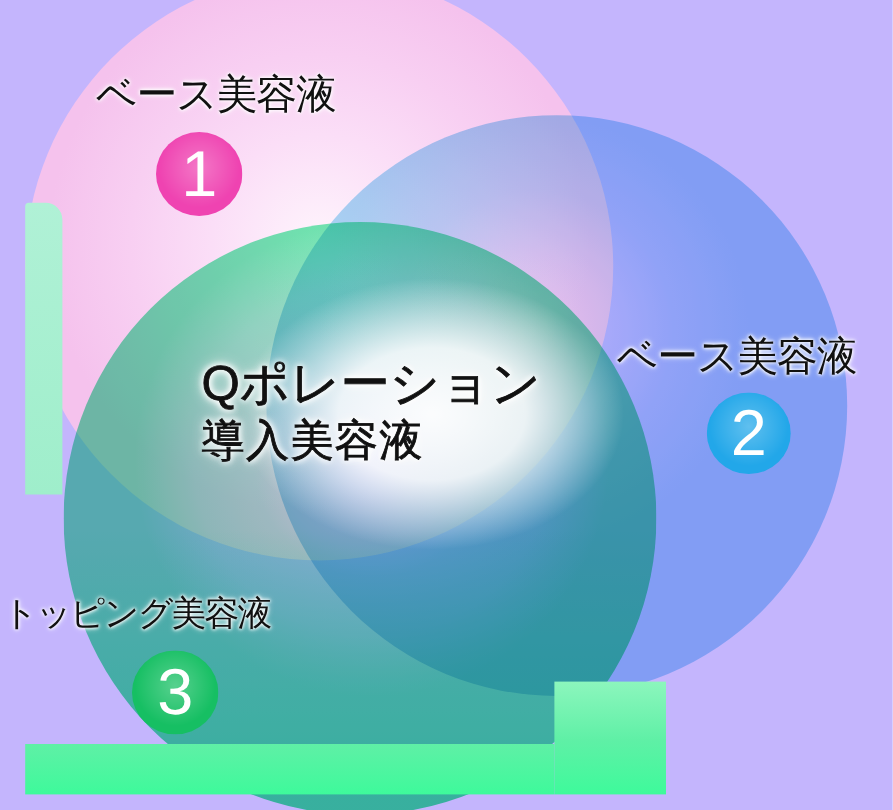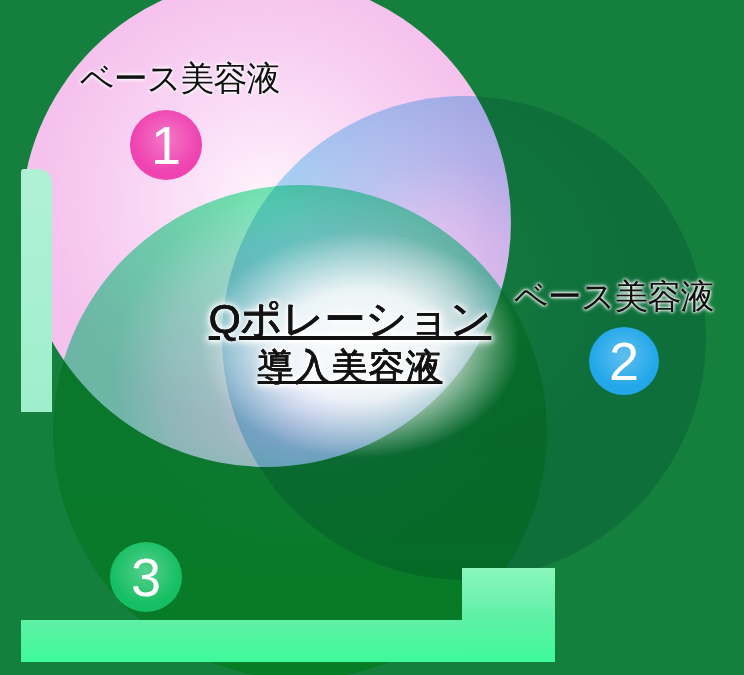--- a/index.html
+++ b/index.html
@@ -1,20 +1,20 @@
 <!DOCTYPE html>
 <html><head>
 <meta charset="utf-8">
 <style>
   html,body{margin:0;padding:0;background:#ffffff;}
   .stage{
     position:relative;
     width:744px;height:675px;
     overflow:hidden;
-    background:#15803d;
+    background:#c4b5fd;
     font-family:"Liberation Sans","DejaVu Sans",sans-serif;
   }
   .circle{position:absolute;border-radius:50%;}
   .circle.pink{
     left:21px;top:-23px;width:490px;height:490px;
     background:radial-gradient(circle closest-side at 50% 46%,
       #fef4fc 0%, #fbdef7 40%, #f8cff2 70%, #f5c2ed 100%);
   }
   .circle.green{
     left:53px;top:185px;width:494px;height:494px;
@@ -60,25 +60,24 @@
     position:absolute;border-radius:50%;
     display:flex;align-items:center;justify-content:center;
     color:#fff;font-size:54px;line-height:1;
     background-image:radial-gradient(circle at 50% 42%,
       rgba(255,255,255,0.28) 0%, rgba(255,255,255,0) 62%);
   }
   .badge-1{left:130px;top:110px;width:72px;height:70px;}
   .badge-2{left:589px;top:327px;width:70px;height:68px;}
   .badge-3{left:110px;top:542px;width:72px;height:70px;}
   .title{
-    position:absolute;left:150px;top:296px;width:400px;
-    text-align:center;color:#111;
+    position:absolute;left:168px;top:296px;width:400px;
+    text-align:left;color:#111;
     -webkit-text-stroke:0.7px #111;
     text-shadow:0 0 5px #fff,0 0 5px #fff,0 0 8px #fff,0 0 12px #fff;
-    text-decoration:underline;
   }
   .title .line1{font-size:41px;line-height:47px;letter-spacing:0px;}
   .title .line2{font-size:36px;line-height:47px;letter-spacing:1px;}
 </style>
 </head>
 <body>
 
 <div class="stage">
 
   <div class="circle pink"></div>
@@ -99,20 +98,21 @@
   <div class="badge badge-1" style="background-color: rgb(239, 67, 177);">
     <span>1</span>
   </div>
 
   <div class="label label-2">ベース美容液</div>
 
   <div class="badge badge-2" style="background-color: rgb(34, 167, 233);">
     <span>2</span>
   </div>
 
+  <div class="label label-3">トッピング美容液</div>
 
   <div class="badge badge-3" style="background-color: rgb(22, 191, 99);">
     <span>3</span>
   </div>
 
   <div class="title">
     <div class="line1">Qポレーション</div>
     <div class="line2">導入美容液</div>
   </div>
 

